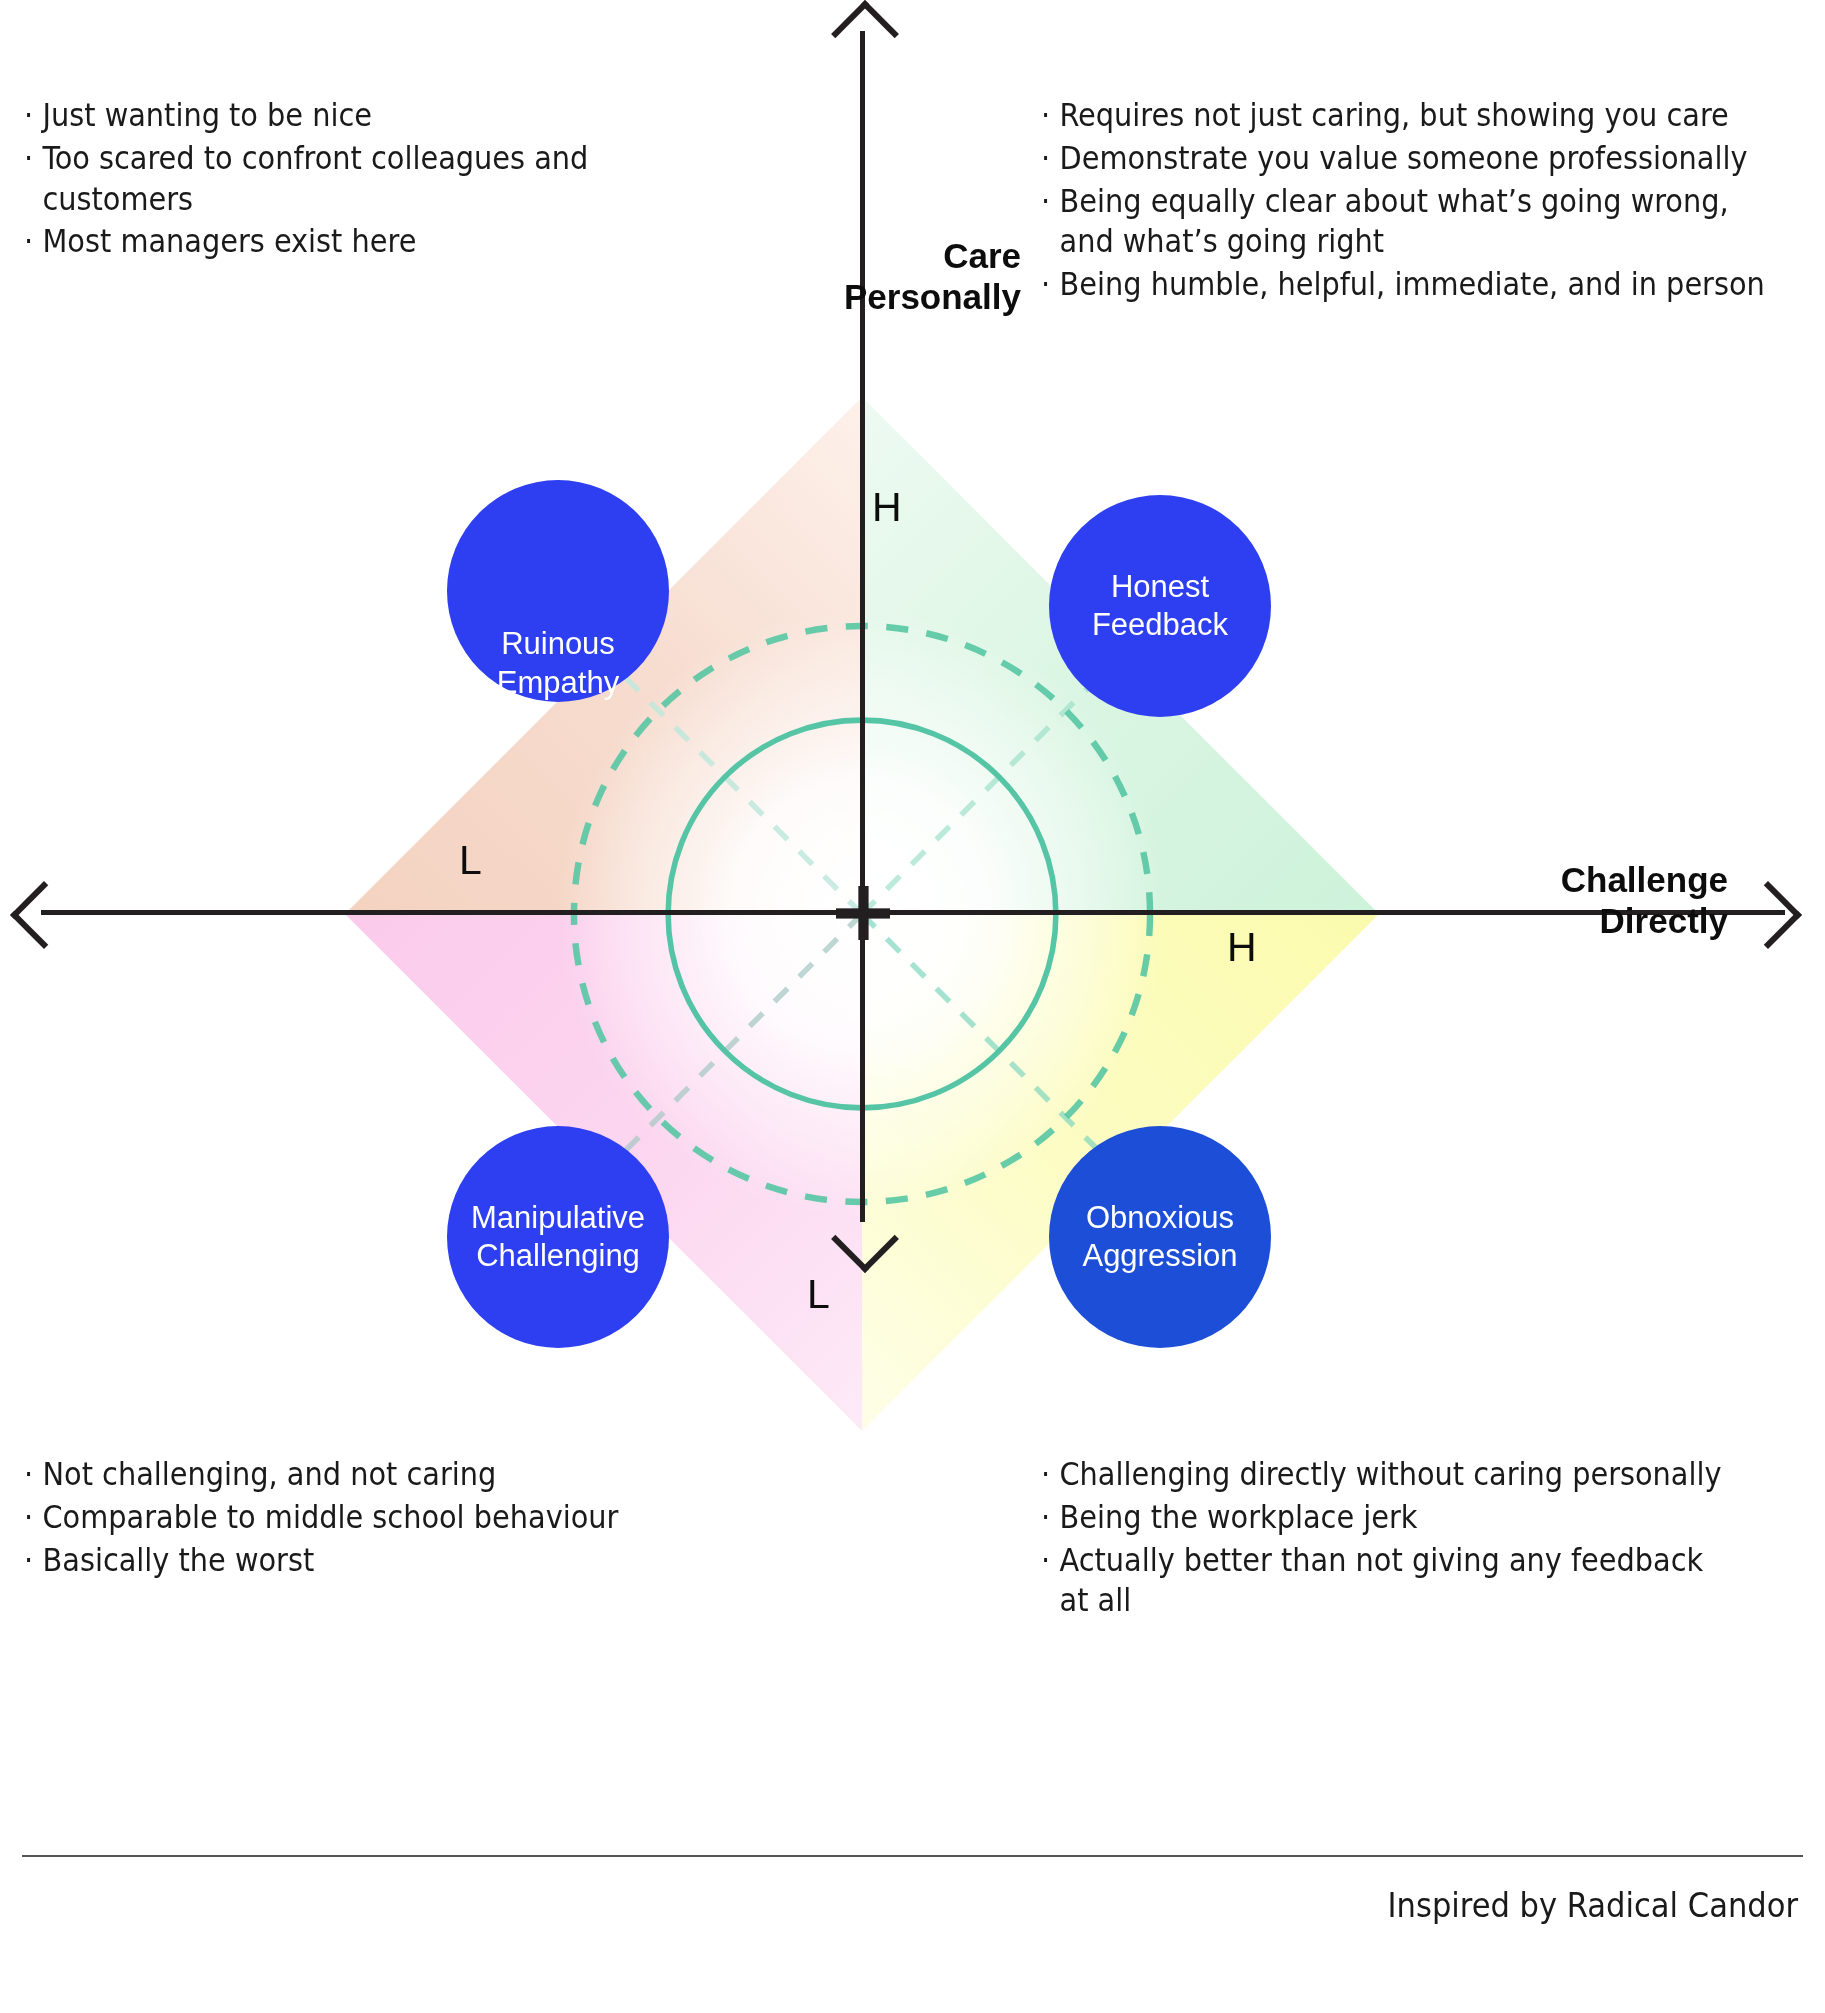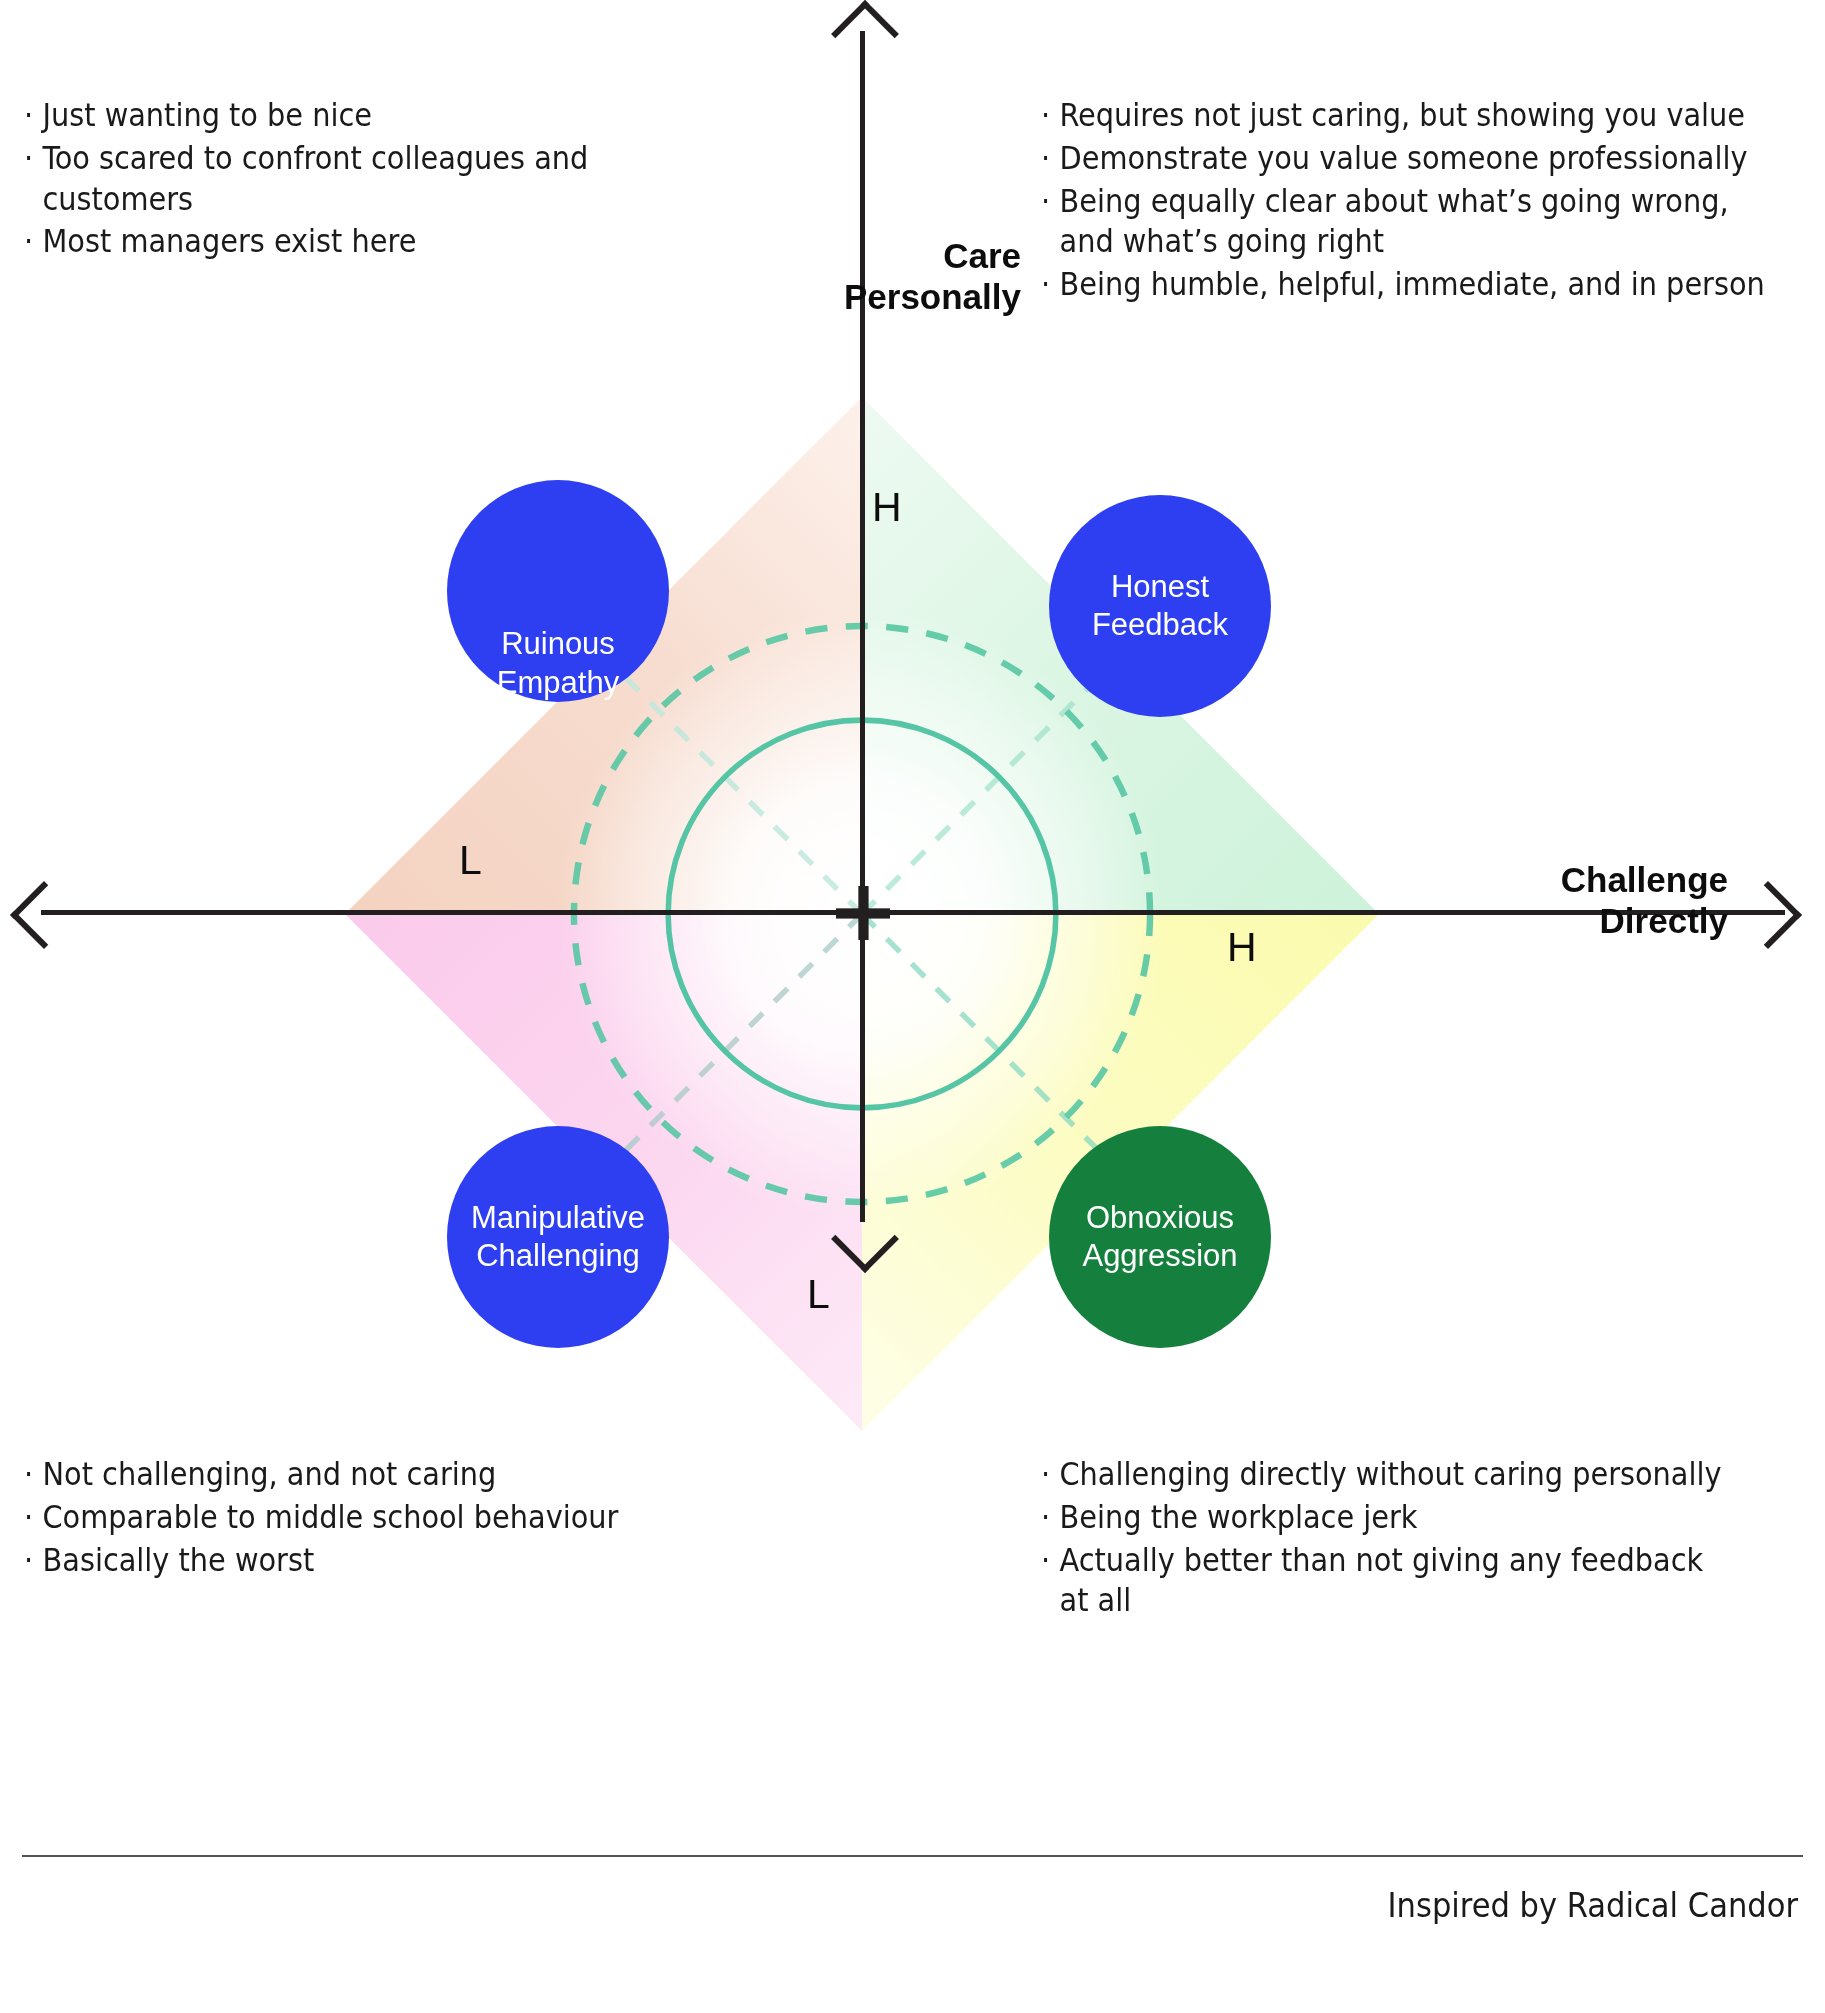--- a/index.html
+++ b/index.html
@@ -155,21 +155,21 @@
   </div>
   <div class="row">
     <span class="dot">·</span>
     <span class="txt">Most managers exist here</span>
   </div>
 </div>
 
 <div class="bullets" id="tr-block">
   <div class="row">
     <span class="dot">·</span>
-    <span class="txt">Requires not just caring, but showing you value</span>
+    <span class="txt">Requires not just caring, but showing you care</span>
   </div>
   <div class="row">
     <span class="dot">·</span>
     <span class="txt">Demonstrate you value someone professionally</span>
   </div>
   <div class="row">
     <span class="dot">·</span>
     <span class="txt">Being equally clear about what’s going wrong,
 and what’s going right</span>
   </div>
@@ -297,20 +297,20 @@
 Empathy</span>
 </div>
 <div class="bubble" id="bubble-honest-feedback" style="background: rgb(45, 63, 240);">
   <span>Honest
 Feedback</span>
 </div>
 <div class="bubble" id="bubble-manipulative-insincerity" style="background: rgb(45, 63, 240);">
   <span>Manipulative
 Challenging</span>
 </div>
-<div class="bubble" id="bubble-obnoxious-aggression" style="background: #15803d; align-items: center;">
+<div class="bubble" id="bubble-obnoxious-aggression" style="background: #1d4ed8; align-items: center;">
   <span>Obnoxious
 Aggression</span>
 </div>
 
 <div id="footer-rule"></div>
 <div id="footer-text">Inspired by Radical Candor</div>
 
 
 </body></html>

